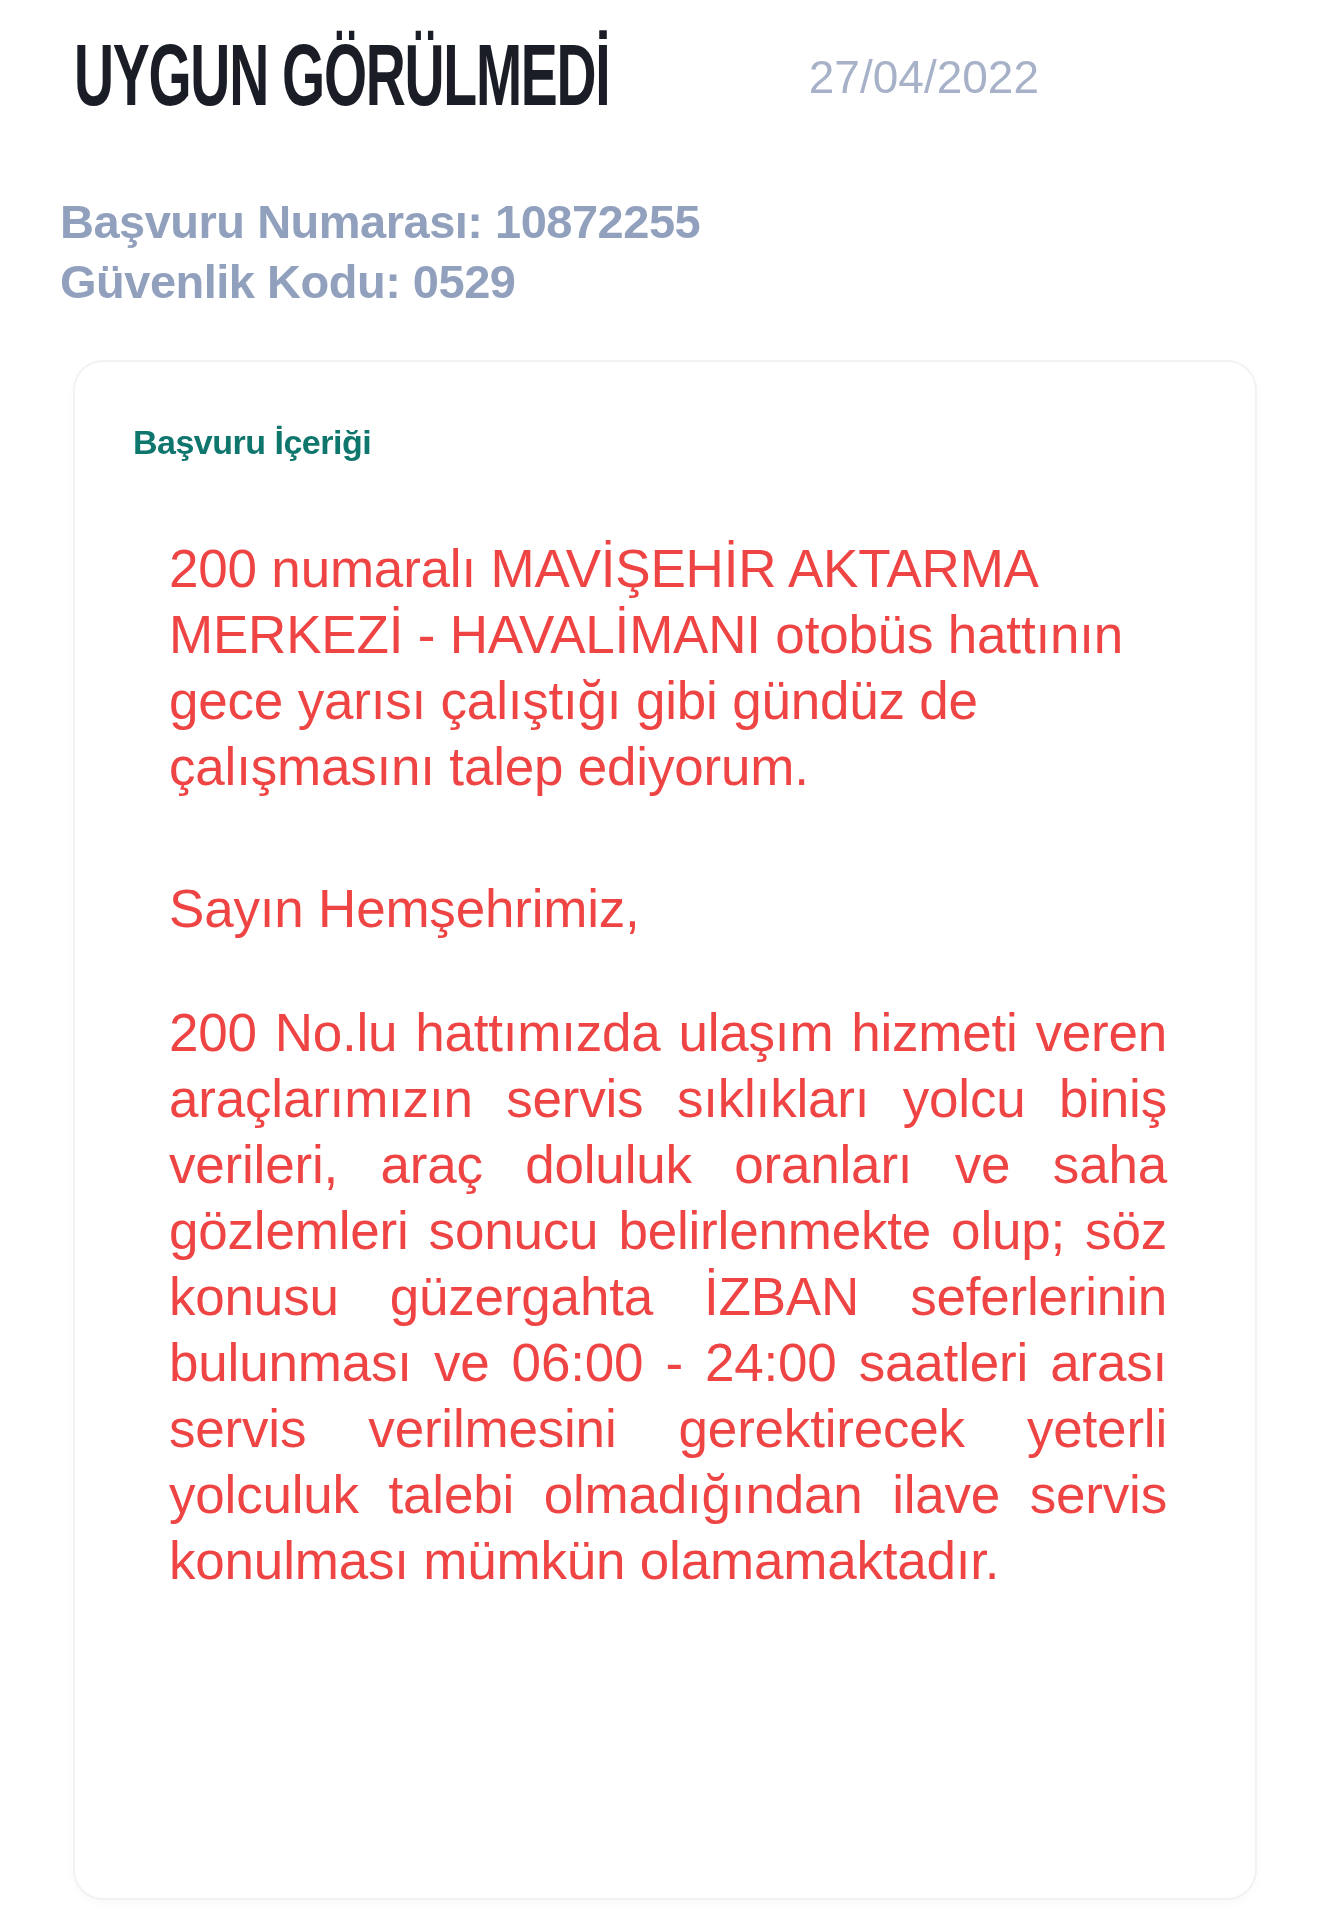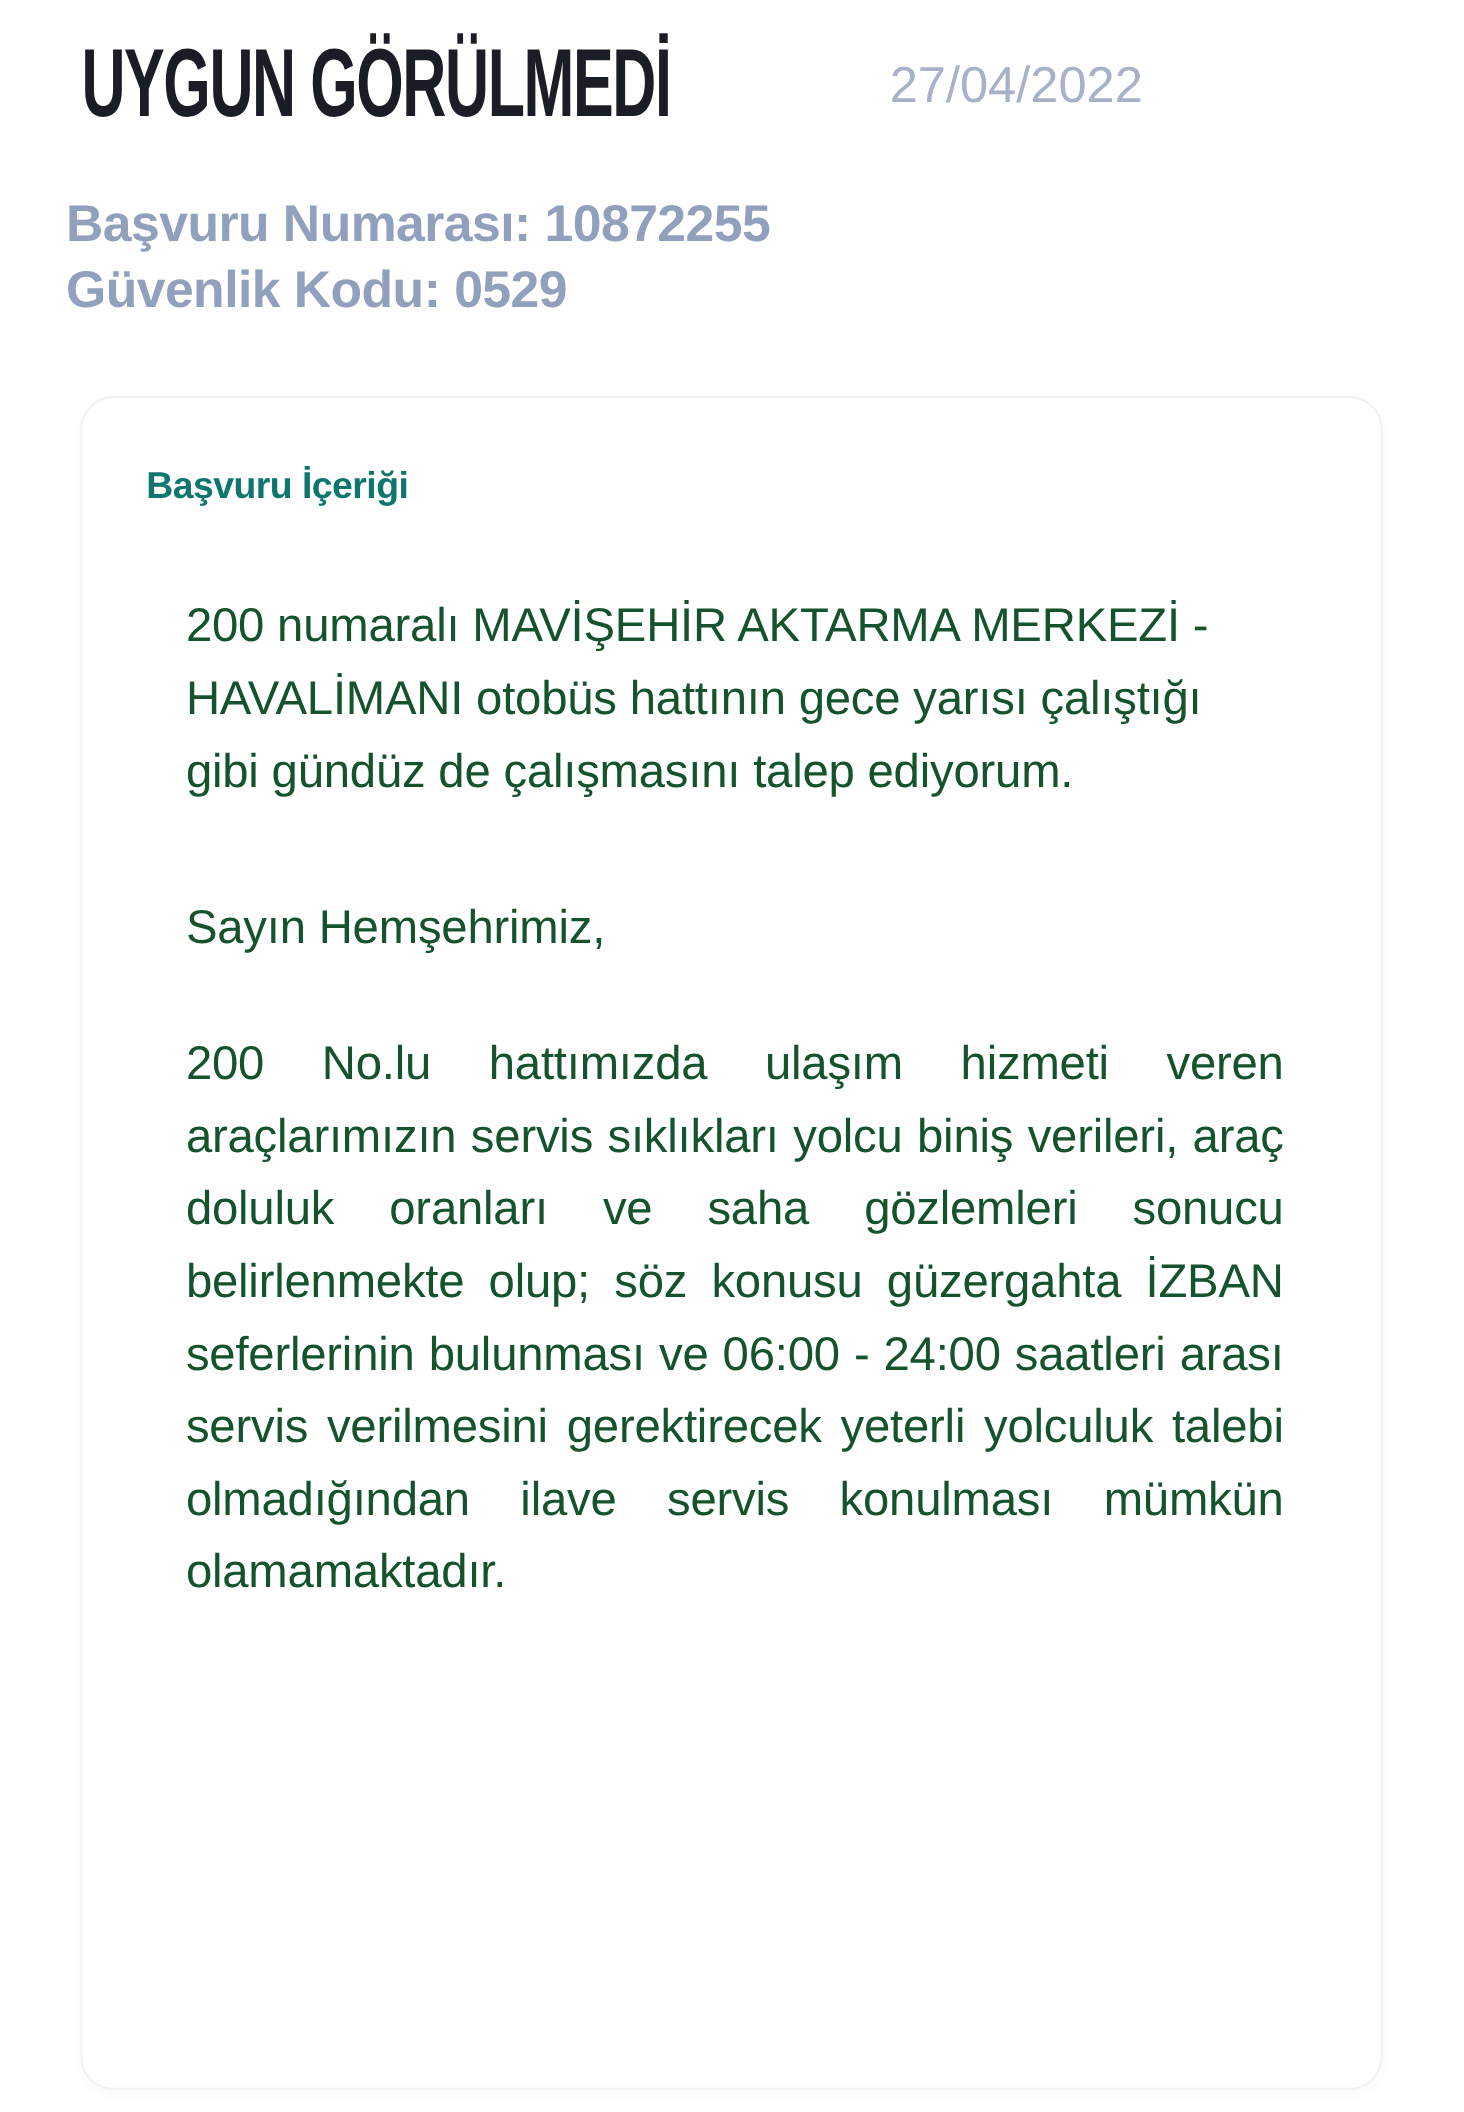--- a/index.html
+++ b/index.html
@@ -33,21 +33,21 @@
     font-size: 46px;
     font-weight: 400;
     color: #a7b1c7;
     letter-spacing: 0;
   }
 
   
   .app-info {
     position: absolute;
     left: 60px;
-    top: 173px;
+    top: 192px;
     font-size: 47px;
     font-weight: 600;
     color: #91a0bd;
     line-height: 60px;
     letter-spacing: -0.5px;
   }
 
   
   .card {
     position: absolute;
@@ -64,22 +64,22 @@
   .section-title {
     font-size: 34px;
     font-weight: 600;
     color: #0f766e;
     letter-spacing: -0.5px;
     line-height: 56px;
   }
   .section-title.second { margin-top: 92px; }
   .body-text {
     margin-left: 36px;
-    font-size: 43px;
-    color: #14532d;
+    font-size: 53px;
+    color: #ef4444;
     line-height: 66px;
     letter-spacing: -0.2px;
   }
   .request-body { margin-top: 66px; }
   .greeting { margin-top: 76px; }
   .response-body {
     margin-top: 58px;
     text-align: justify;
     text-justify: inter-word;
   }

